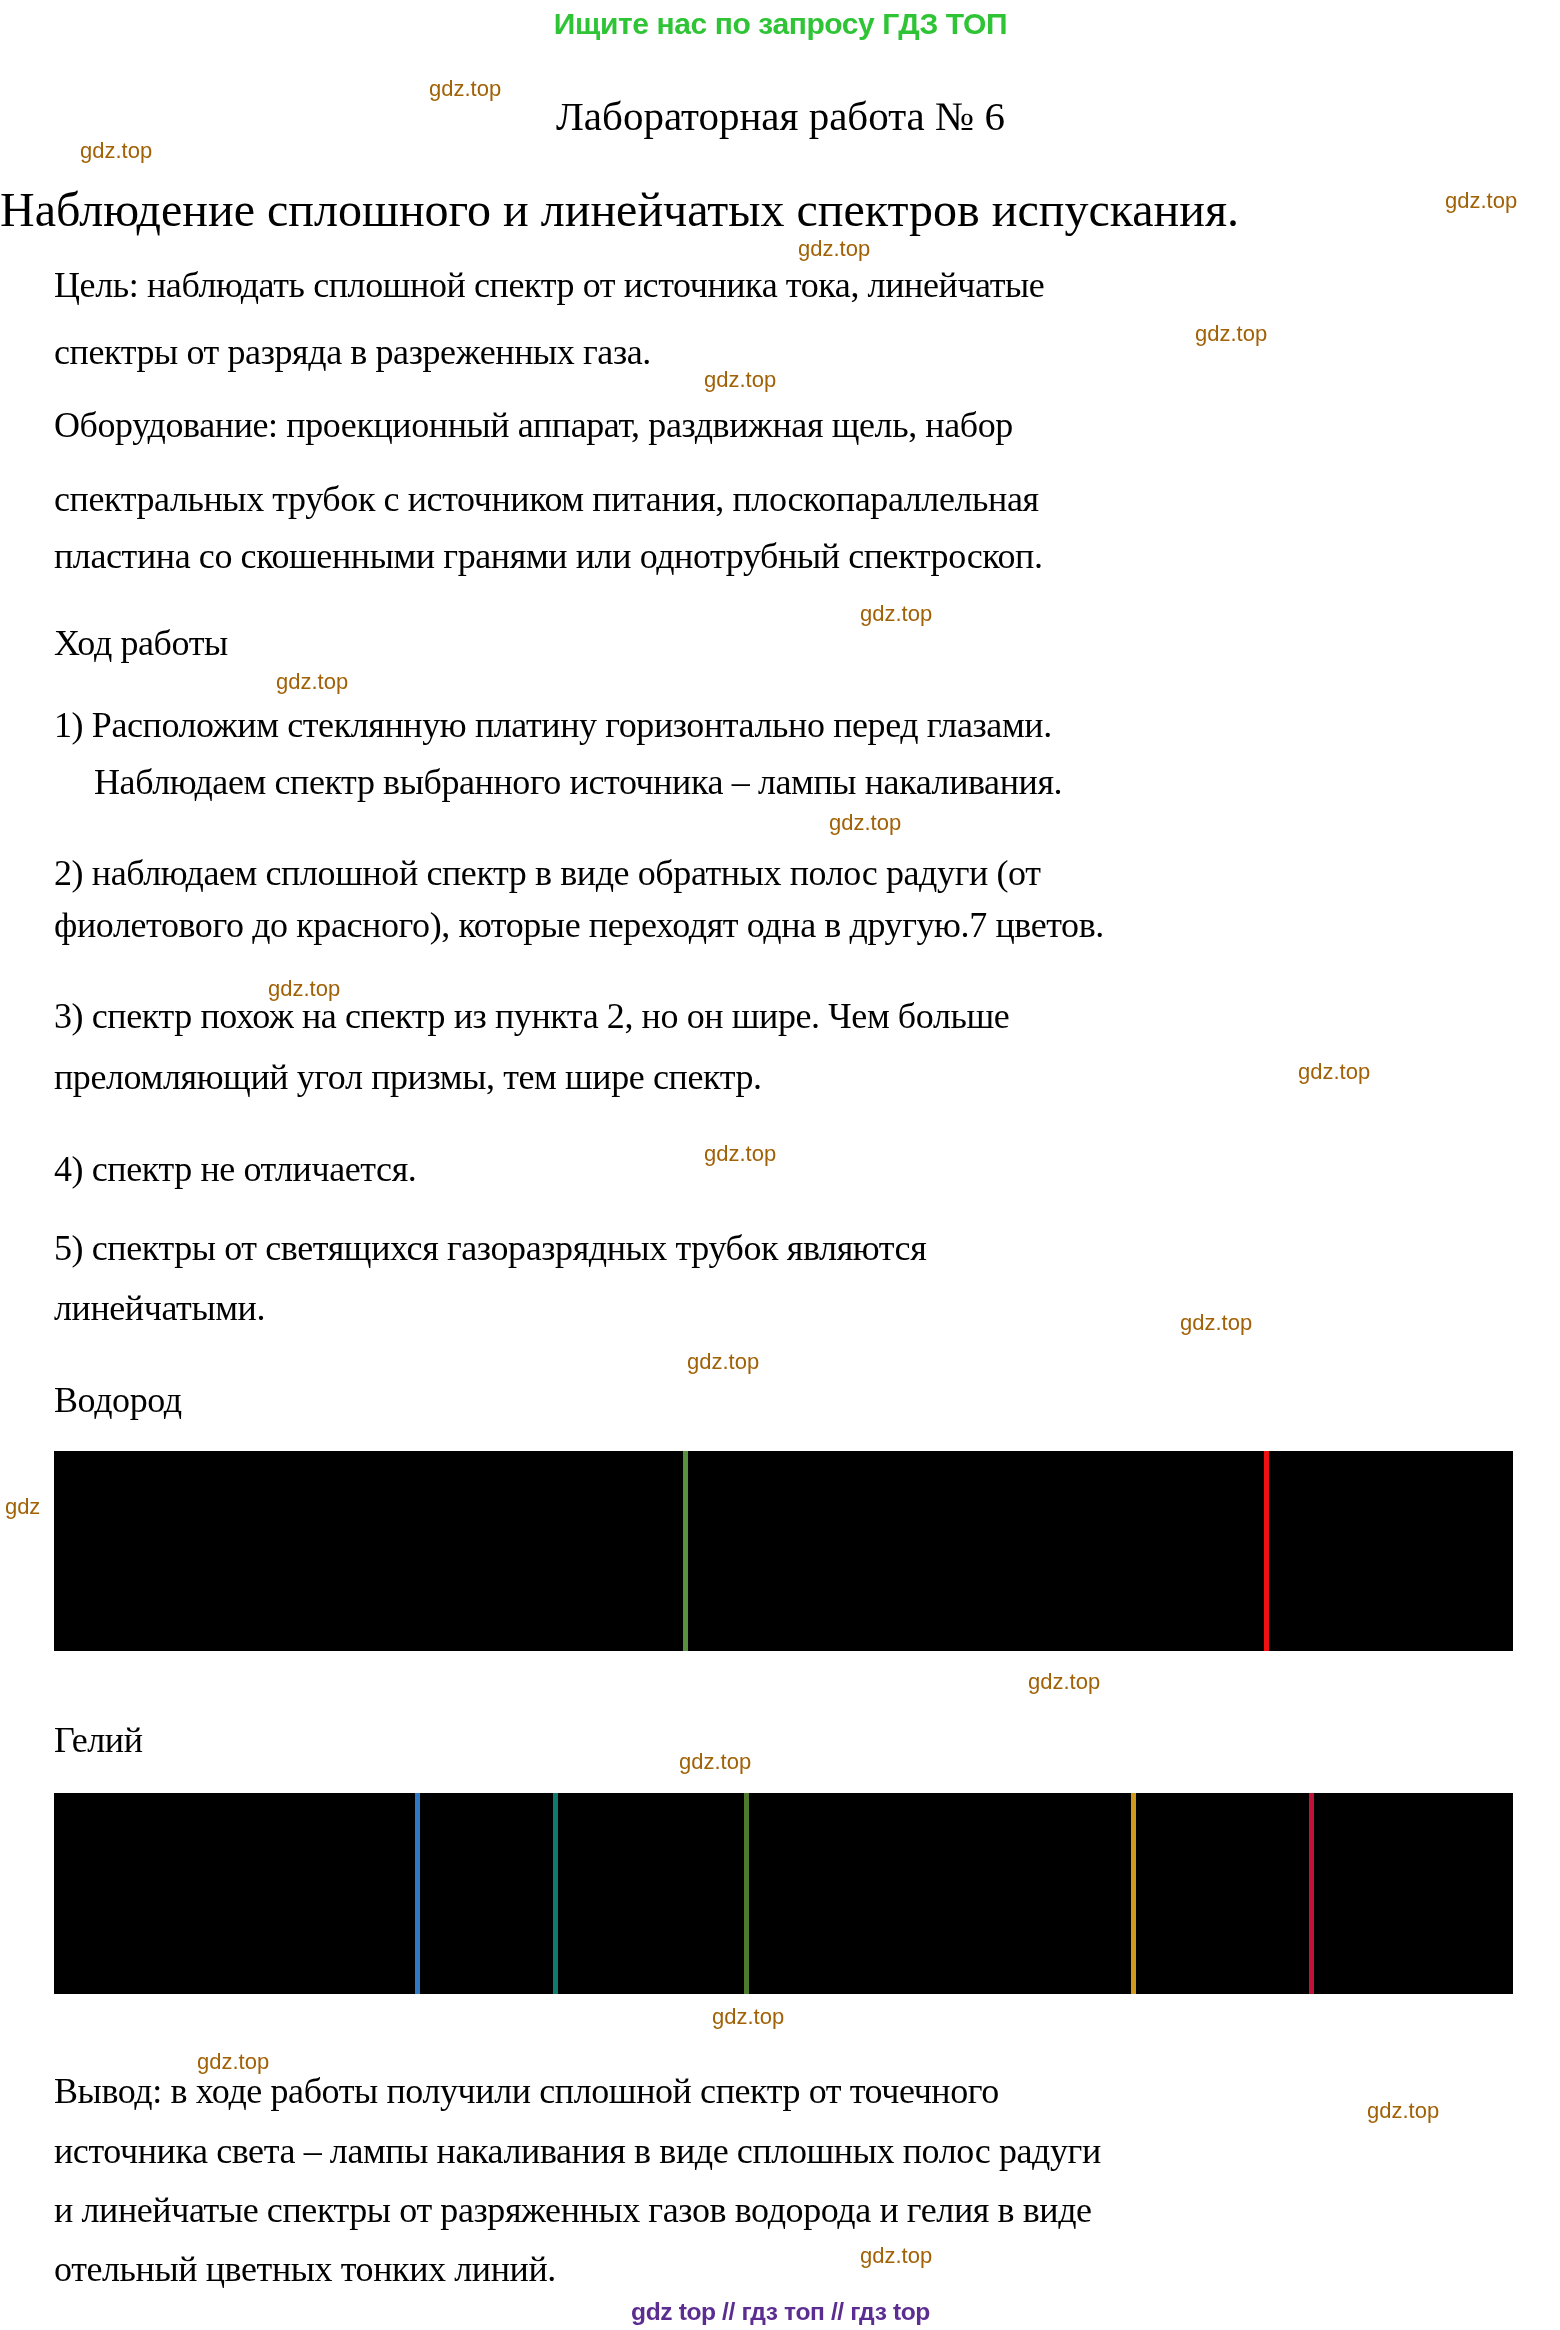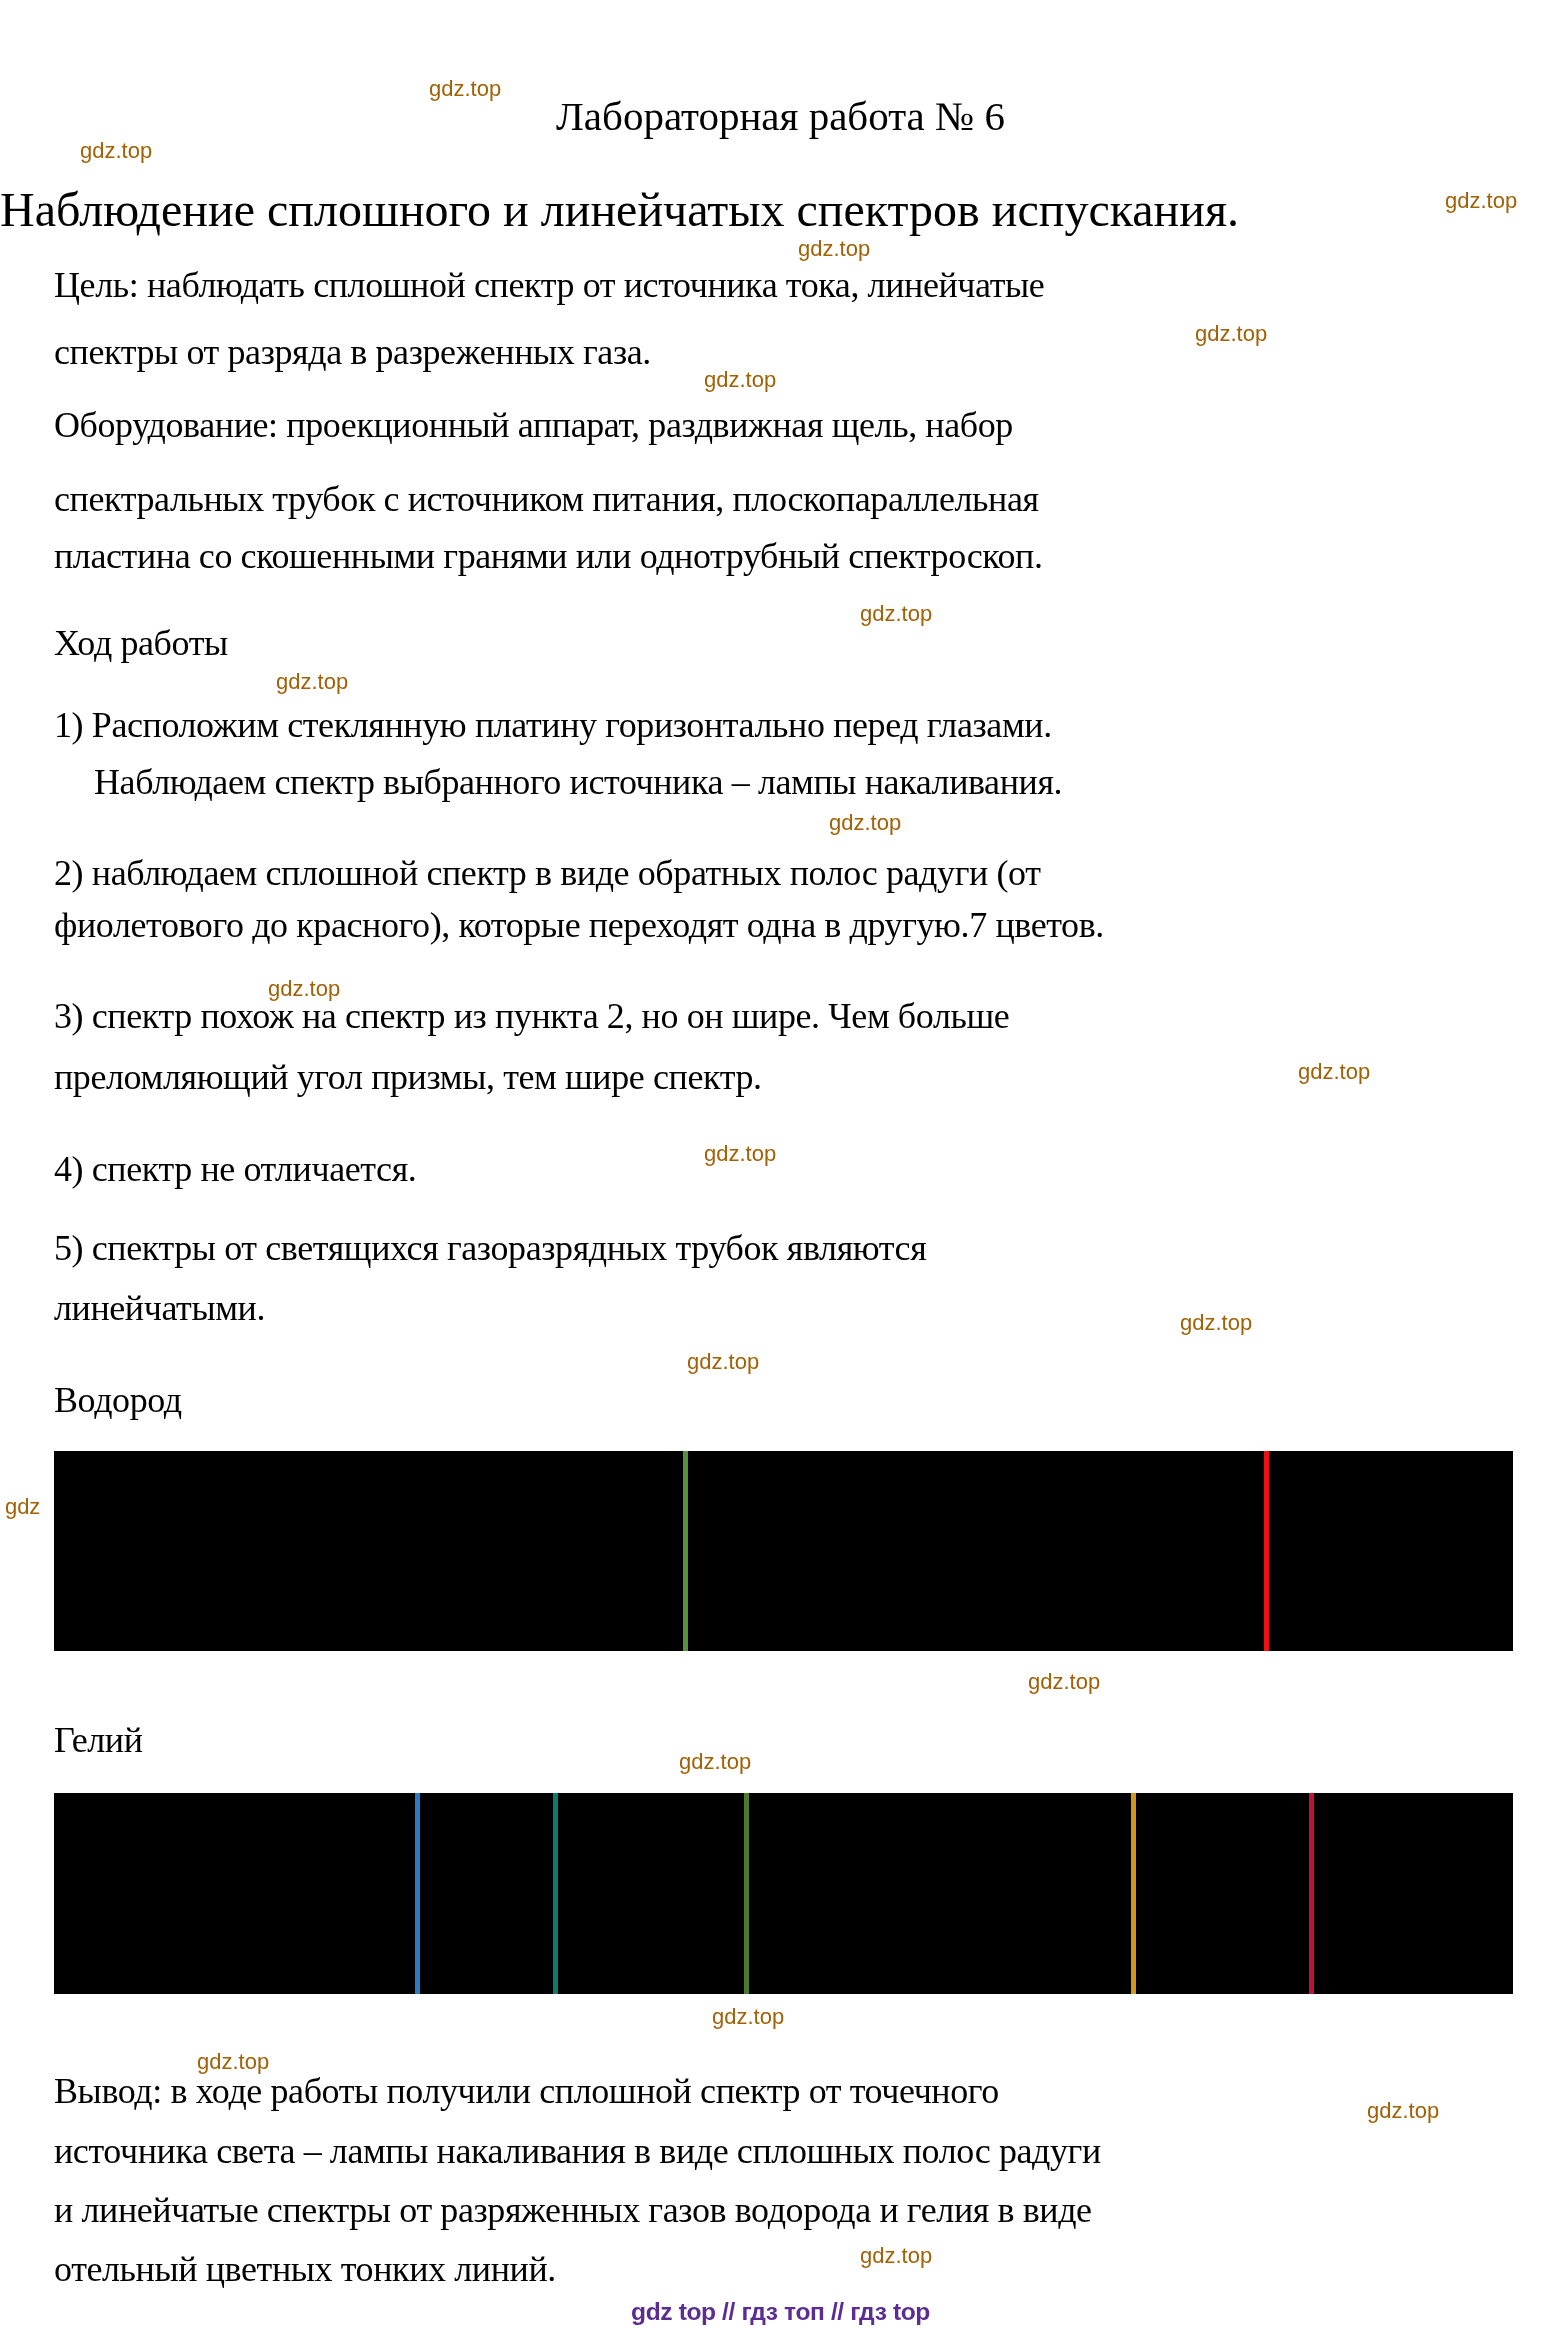--- a/index.html
+++ b/index.html
@@ -59,20 +59,21 @@
     font-size:24.6px; font-weight:bold;
     color:#5c2d91;
     letter-spacing:-0.4px;
   }
 </style>
 </head>
 <body>
 
 <div class="page">
 
+  <div class="banner">Ищите нас по запросу ГДЗ ТОП</div>
 
   <div class="wm" style="top:76px;left:429px;">gdz.top</div>
   <div class="title">Лабораторная работа № 6</div>
 
   <div class="wm" style="top:138px;left:80px;">gdz.top</div>
   <div class="subtitle">Наблюдение сплошного и линейчатых спектров испускания.</div>
   <div class="wm" style="top:188px;left:1445px;">gdz.top</div>
 
   <div class="wm" style="top:236px;left:798px;">gdz.top</div>
   <div class="line" style="top:264px;">Цель: наблюдать сплошной спектр от источника тока, линейчатые</div>

